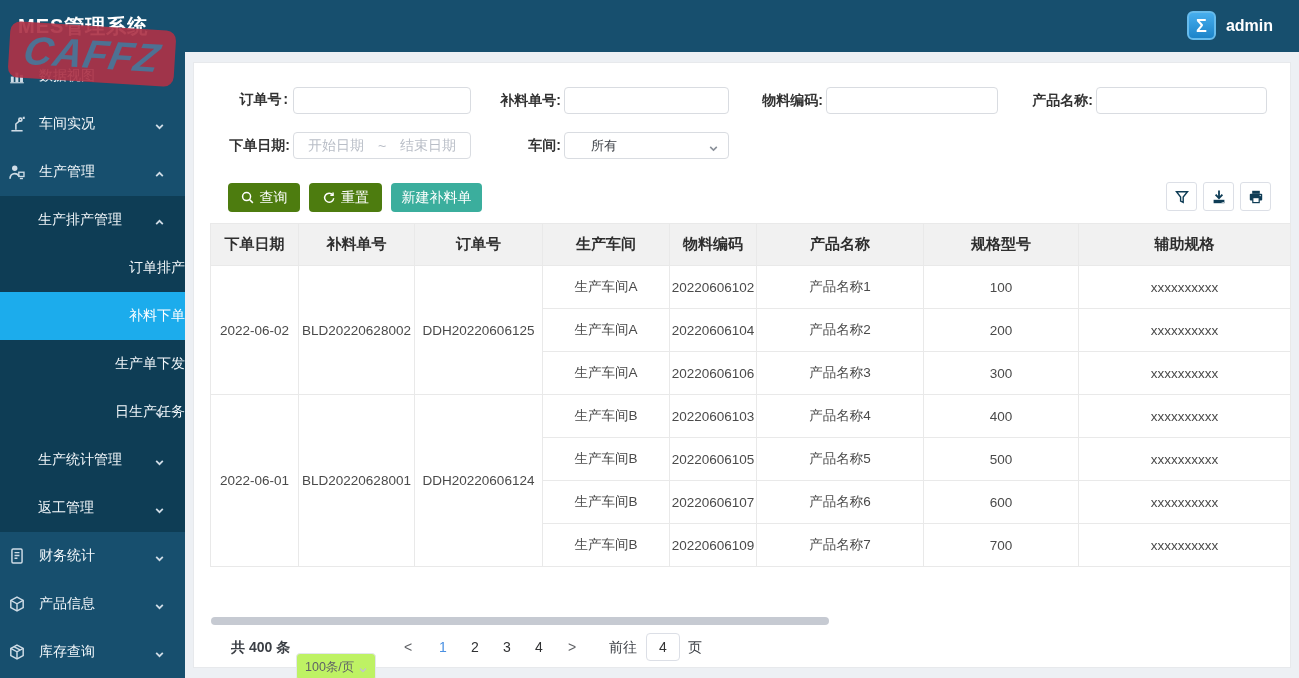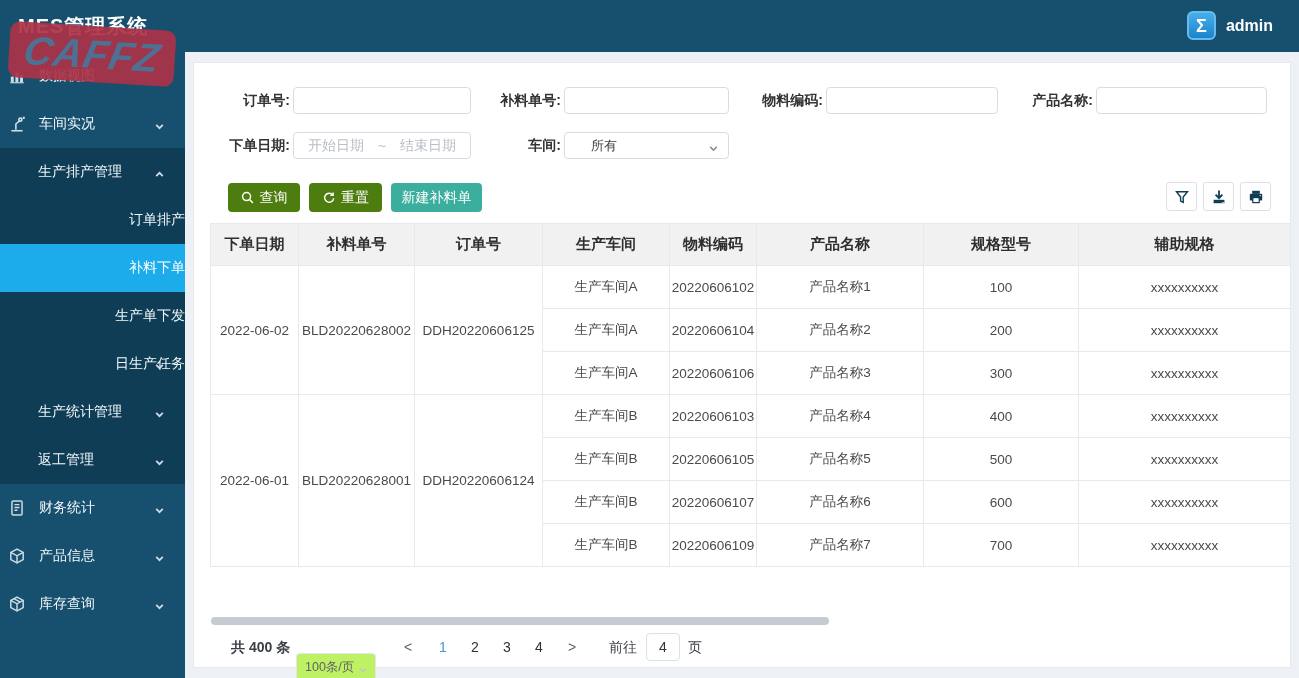--- a/index.html
+++ b/index.html
@@ -116,20 +116,36 @@
             <path d="M13.2 1.6l1.6 1.6M14.8 1.6l-1.6 1.6" stroke-width="1"></path>
           </svg>
       </span>
       <span>车间实况</span>
       <span class="chev">
         <svg width="11" height="11" viewBox="0 0 10 10" fill="none" stroke="#CFDCE6" stroke-width="1.6">
             <polyline points="2,3.5 5,6.5 8,3.5"></polyline>
           </svg>
       </span>
     </div>
+    <div class="mi l1">
+      <span class="ic">
+        <svg width="18" height="18" viewBox="0 0 16 16">
+            <circle cx="6" cy="4.6" r="2.4" fill="#CFDCE6"></circle>
+            <path d="M1.8 14c0-3 2-4.6 4.2-4.6 1.6 0 3 .8 3.7 2.2" fill="none" stroke="#CFDCE6" stroke-width="1.5"></path>
+            <rect x="9.6" y="8.2" width="4.6" height="3.8" fill="none" stroke="#CFDCE6" stroke-width="1.2"></rect>
+            <path d="M10.5 13.8h2.8" stroke="#CFDCE6" stroke-width="1.2"></path>
+          </svg>
+      </span>
+      <span>生产管理</span>
+      <span class="chev">
+        <svg width="11" height="11" viewBox="0 0 10 10" fill="none" stroke="#CFDCE6" stroke-width="1.6">
+            <polyline points="2,6.5 5,3.5 8,6.5"></polyline>
+          </svg>
+      </span>
+    </div>
 
     <div class="submenu">
       <div class="mi l2">
         <span>生产排产管理</span>
         <span class="chev">
           <svg width="11" height="11" viewBox="0 0 10 10" fill="none" stroke="#CFDCE6" stroke-width="1.6">
               <polyline points="2,6.5 5,3.5 8,6.5"></polyline>
             </svg>
         </span>
       </div>
@@ -207,21 +223,21 @@
       <span class="chev">
         <svg width="11" height="11" viewBox="0 0 10 10" fill="none" stroke="#CFDCE6" stroke-width="1.6">
             <polyline points="2,3.5 5,6.5 8,3.5"></polyline>
           </svg>
       </span>
     </div>
   </div>
 
   <div class="card">
 
-    <div class="f-label" style="left:18px;top:24px;width:78px;">订单号:</div>
+    <div class="f-label" style="left:18px;top:24px;width:78px;font-family:Liberation Mono, monospace;">订单号:</div>
     <input class="f-input" style="left: 99px; top: 24px; width: 178px;" value="">
     <div class="f-label" style="left:292px;top:24px;width:75px;">补料单号:</div>
     <input class="f-input" style="left: 370px; top: 24px; width: 165px;" value="">
     <div class="f-label" style="left:555px;top:24px;width:74px;">物料编码:</div>
     <input class="f-input" style="left: 632px; top: 24px; width: 172px;" value="">
     <div class="f-label" style="left:825px;top:24px;width:74px;">产品名称:</div>
     <input class="f-input" style="left: 902px; top: 24px; width: 171px;" value="">
 
     <div class="f-label" style="left:18px;top:69px;width:78px;">下单日期:</div>
     <div class="date-range" style="left:99px;top:69px;width:178px;">

